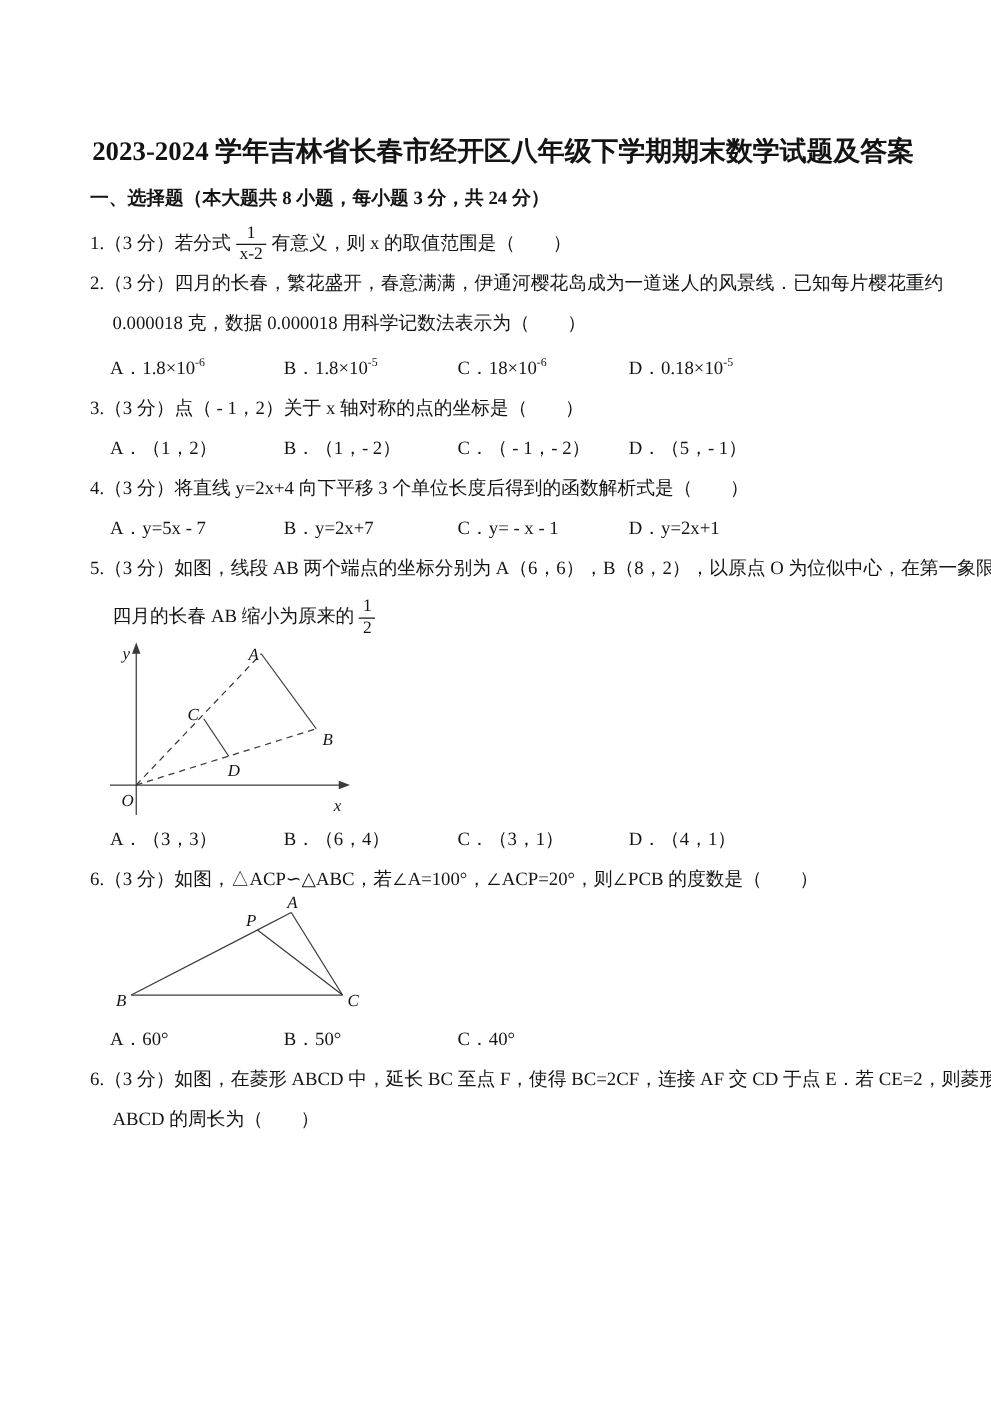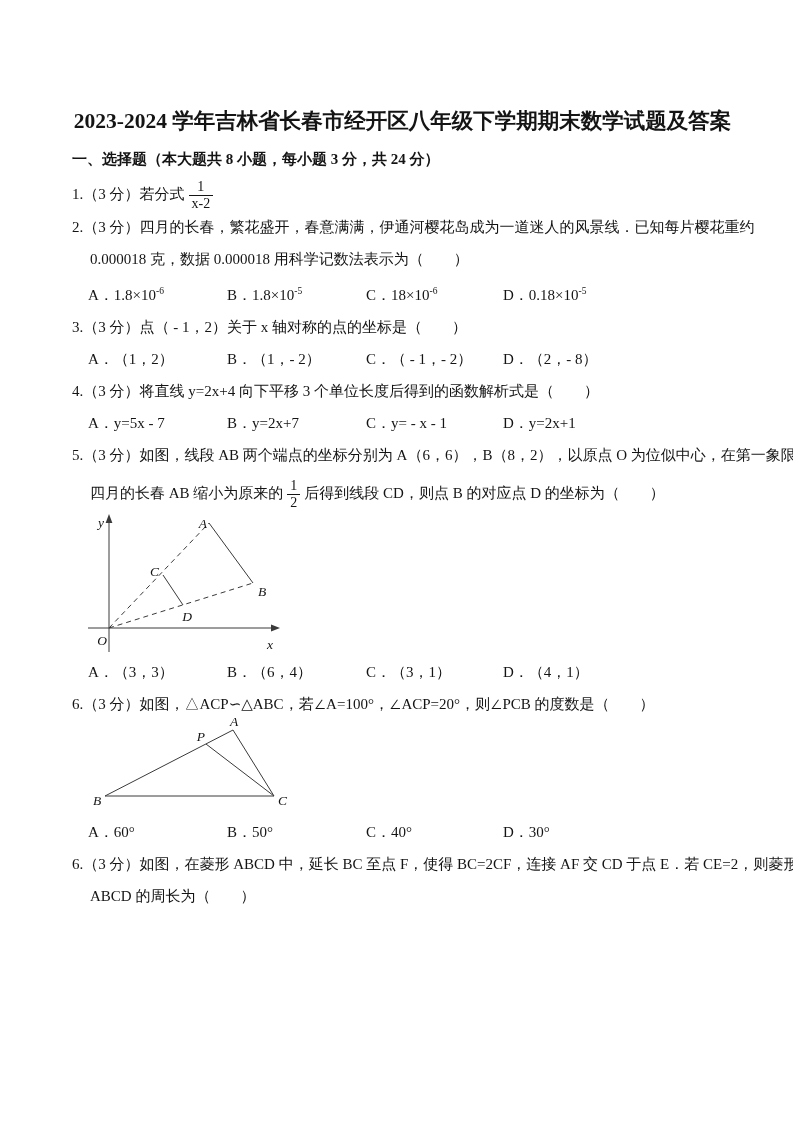--- a/index.html
+++ b/index.html
@@ -53,49 +53,49 @@
 </style>
 </head>
 <body>
 
 <div class="page">
 
   <div class="title">2023-2024 学年吉林省长春市经开区八年级下学期期末数学试题及答案</div>
 
   <div class="section">一、选择题（本大题共 8 小题，每小题 3 分，共 24 分）</div>
 
-  <div class="qline mbfrac"><span>1.（3 分）若分式</span><span class="frac"><span class="num">1</span><span class="den">x-2</span></span></div>
+  <div class="qline mbfrac"><span>1.（3 分）若分式</span><span class="frac"><span class="num">1</span><span class="den">x-2</span></span><span>有意义，则 x 的取值范围是（　　）</span></div>
 
   <div class="qline">2.（3 分）四月的长春，繁花盛开，春意满满，伊通河樱花岛成为一道迷人的风景线．已知每片樱花重约</div>
   <div class="qline cont">0.000018 克，数据 0.000018 用科学记数法表示为（　　）</div>
   <div class="options">
     <span class="opt"><span>A．1.8×10</span><sup>-6</sup></span>
     <span class="opt"><span>B．1.8×10</span><sup>-5</sup></span>
     <span class="opt"><span>C．18×10</span><sup>-6</sup></span>
     <span class="opt"><span>D．0.18×10</span><sup>-5</sup></span>
   </div>
 
   <div class="qline">3.（3 分）点（ - 1，2）关于 x 轴对称的点的坐标是（　　）</div>
   <div class="options">
     <span class="opt">A．（1，2）</span>
     <span class="opt">B．（1，- 2）</span>
     <span class="opt">C．（ - 1，- 2）</span>
-    <span class="opt">D．（2，- 8）</span>
+    <span class="opt">D．（5，- 1）</span>
   </div>
 
   <div class="qline">4.（3 分）将直线 y=2x+4 向下平移 3 个单位长度后得到的函数解析式是（　　）</div>
   <div class="options">
     <span class="opt">A．y=5x - 7</span>
     <span class="opt">B．y=2x+7</span>
     <span class="opt">C．y= - x - 1</span>
     <span class="opt">D．y=2x+1</span>
   </div>
 
   <div class="qline">5.（3 分）如图，线段 AB 两个端点的坐标分别为 A（6，6），B（8，2），以原点 O 为位似中心，在第一象限</div>
-  <div class="qline cont mb2"><span>四月的长春 AB 缩小为原来的</span><span class="frac"><span class="num">1</span><span class="den">2</span></span><span>后得到线段 CD，则点 B 的对应点 D 的坐标为（　　）</span></div>
+  <div class="qline cont mb2"><span>四月的长春 AB 缩小为原来的</span><span class="frac"><span class="num">1</span><span class="den">2</span></span></div>
 
   <svg class="fig" width="200" height="142" viewBox="0 0 200 142">
     <line x1="21" y1="8" x2="21" y2="139"></line>
     <polygon points="21,1 17.6,10 24.4,10"></polygon>
     <line x1="0" y1="115" x2="186" y2="115"></line>
     <polygon points="192,115 183,111.6 183,118.4"></polygon>
     <line class="dash" x1="21" y1="115" x2="121" y2="10"></line>
     <line class="dash" x1="21" y1="115" x2="165" y2="70"></line>
     <line x1="121" y1="10" x2="165" y2="70"></line>
     <line x1="75" y1="62" x2="95" y2="92"></line>
@@ -125,19 +125,18 @@
     <text x="146" y="11" text-anchor="middle">A</text>
     <text x="117" y="26" text-anchor="end">P</text>
     <text x="9" y="90" text-anchor="middle">B</text>
     <text x="190" y="90" text-anchor="start">C</text>
   </svg>
 
   <div class="options">
     <span class="opt">A．60°</span>
     <span class="opt">B．50°</span>
     <span class="opt">C．40°</span>
-    <span class="opt">D．30°</span>
   </div>
 
   <div class="qline">6.（3 分）如图，在菱形 ABCD 中，延长 BC 至点 F，使得 BC=2CF，连接 AF 交 CD 于点 E．若 CE=2，则菱形</div>
   <div class="qline cont">ABCD 的周长为（　　）</div>
 
 </div>
 
 </body></html>

